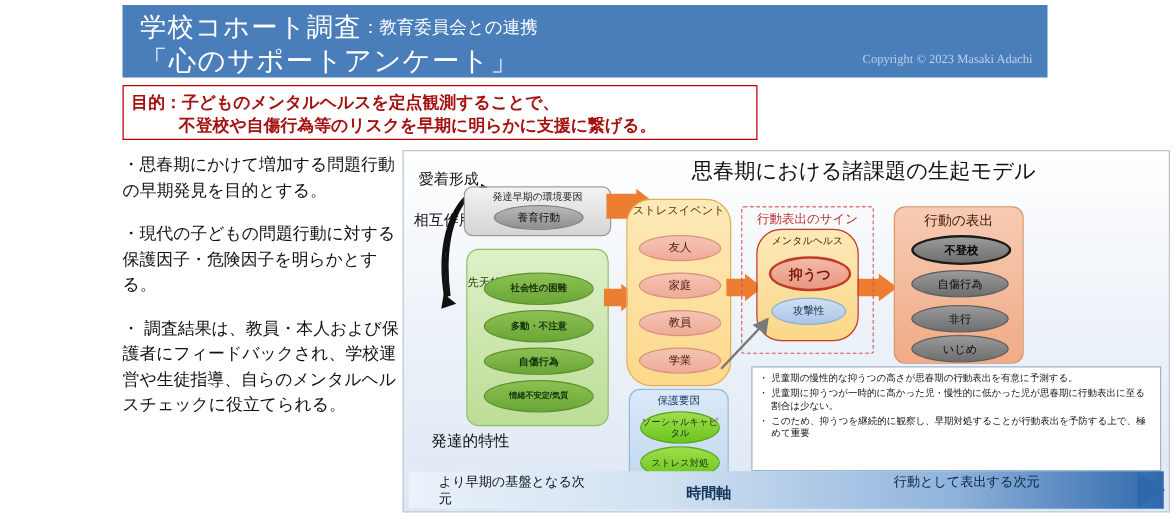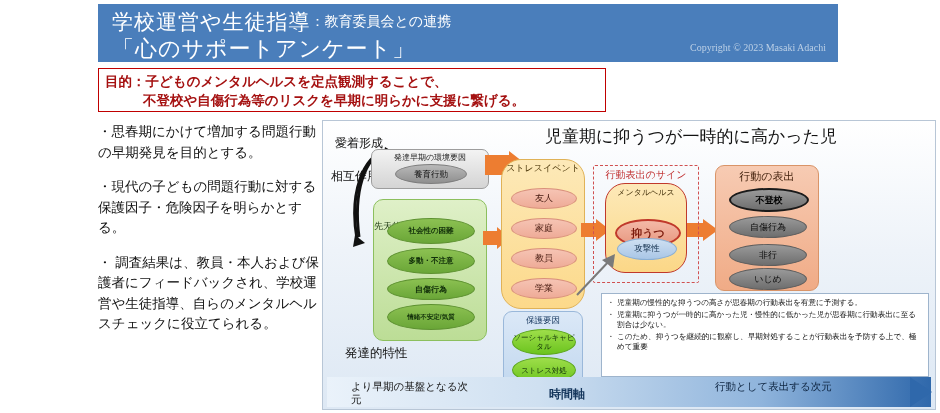--- a/index.html
+++ b/index.html
@@ -173,21 +173,21 @@
   }
   .box-mh .hdr{
     position:absolute;left:0;top:3px;width:100%;text-align:center;
     font-size:8px;color:#3f2c06;white-space:nowrap;
   }
   .ell-red{
     position:absolute;left:9px;top:21px;width:62px;height:24px;border-radius:50%;
     background:linear-gradient(180deg,#f3b9a7,#e79880);
     border:2px solid #c0392b;
     display:flex;align-items:center;justify-content:center;
-    font-size:11px;font-weight:bold;color:#7b1a0c;margin-top:14px;
+    font-size:11px;font-weight:bold;color:#7b1a0c;
   }
   .ell-blue{
     position:absolute;left:11px;top:54px;width:58px;height:20px;border-radius:50%;
     background:linear-gradient(180deg,#cfe0f2,#a9c6e6);
     border:1px solid #8aafd4;
     display:flex;align-items:center;justify-content:center;
     font-size:8.5px;color:#16324f;
   }
 
   
@@ -251,40 +251,40 @@
     font-size:10.5px;line-height:13px;color:#0d2440;
   }
 </style>
 </head>
 <body>
 
 <div class="slide">
 
   <div class="title-band">
     <div class="title-l1">
-      <span class="t-main">学校運営や生徒指導</span><span class="t-sub">：</span><span class="t-sub">教育委員会との連携</span>
+      <span class="t-main">学校コホート調査</span><span class="t-sub">：</span><span class="t-sub">教育委員会との連携</span>
     </div>
     <div class="title-l2">「心のサポートアンケート」</div>
     <div class="copyright">Copyright © 2023 Masaki Adachi</div>
   </div>
 
   <div class="purpose">
     <div class="line">目的：子どものメンタルヘルスを定点観測することで、</div>
     <div class="line line2">不登校や自傷行為等のリスクを早期に明らかに支援に繋げる。</div>
   </div>
 
   <div class="bullets">
     <p>・思春期にかけて増加する問題行動の早期発見を目的とする。</p>
     <p>・現代の子どもの問題行動に対する保護因子・危険因子を明らかとする。</p>
     <p class="last">・ 調査結果は、教員・本人および保護者にフィードバックされ、学校運営や生徒指導、自らのメンタルヘルスチェックに役立てられる。</p>
   </div>
 
   <div class="diagram">
 
-    <div class="diagram-title">児童期に抑うつが一時的に高かった児</div>
+    <div class="diagram-title">思春期における諸課題の生起モデル</div>
 
     <div class="lbl lbl-aichaku">愛着形成</div>
     <div class="lbl lbl-sougo">相互作用</div>
     <div class="lbl lbl-hattatsu">発達的特性</div>
 
     <svg class="curvearrow" viewBox="0 0 60 110">
       <path d="M6,96 C-2,50 12,14 34,8" stroke="#111" stroke-width="3" fill="none"></path>
       <polygon points="34,4 44,10 32,16" fill="#111"></polygon>
       <path d="M34,8 C14,14 2,48 8,94" stroke="#111" stroke-width="3" fill="none"></path>
       <polygon points="4,92 14,100 2,104" fill="#111"></polygon>

